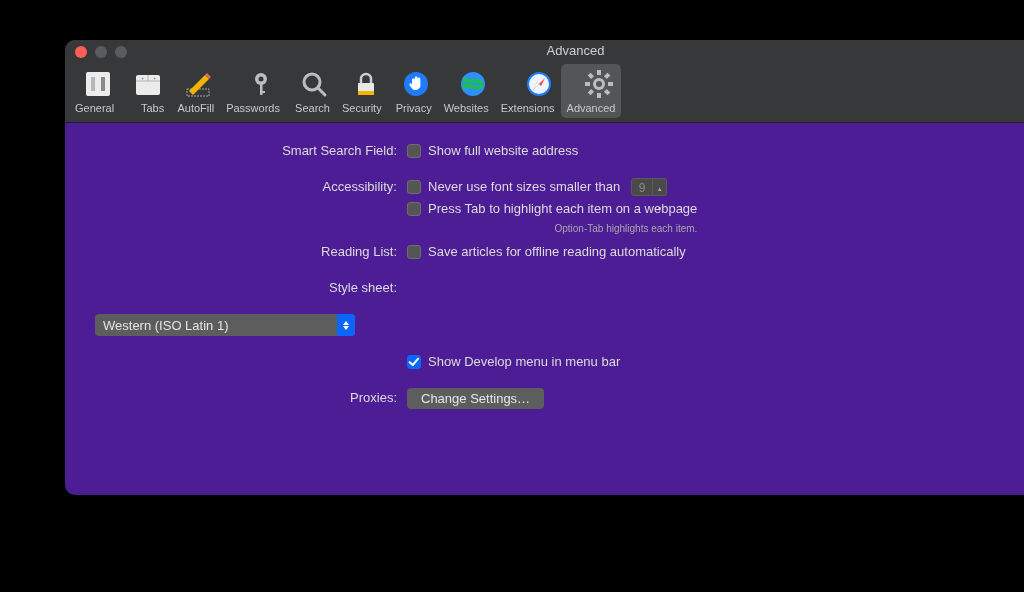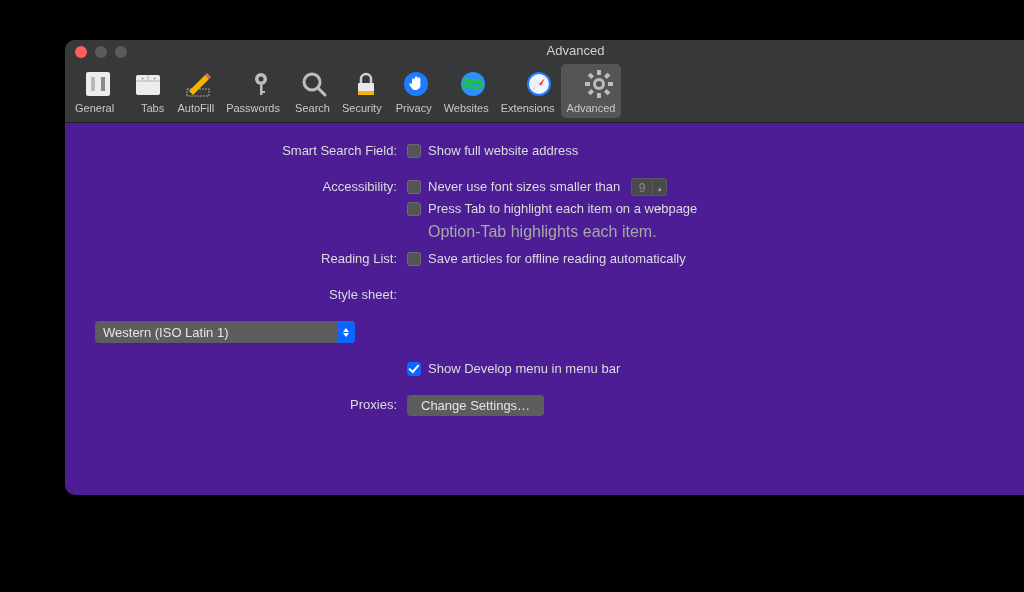--- a/index.html
+++ b/index.html
@@ -57,37 +57,37 @@
   }
   .row {
     display: flex; align-items: flex-start; margin-bottom: 16px;
   }
   .row.tight { margin-bottom: 2px; }
   .row.mid { margin-bottom: 8px; }
   .lbl {
     width: 312px; text-align: right; padding-right: 10px;
     color: #dcdcdc; line-height: 20px;
   }
-  .ctrl { display: flex; flex-direction: column; gap: 2px; }
+  .ctrl { display: flex; flex-direction: column; gap: 2px; align-items: flex-end; }
   .check-line { display: flex; align-items: center; gap: 7px; line-height: 20px; }
   .checkbox {
     width: 14px; height: 14px; border-radius: 3px;
     background: #555; border: 1px solid #6d6d6d;
     display: inline-flex; align-items: center; justify-content: center;
     flex-shrink: 0;
   }
   .checkbox.checked {
     background: #0a66ff; border-color: #0a66ff;
   }
   .checkbox.checked::after {
     content: ""; width: 8px; height: 4px;
     border-left: 2px solid #fff; border-bottom: 2px solid #fff;
     transform: rotate(-50deg) translate(1px,-1px);
   }
-  .hint { font-size: 16px; color: #a8a8a8; margin-left: 21px; margin-top: 2px; }
+  .hint { font-size: 10px; color: #a8a8a8; margin-left: 21px; margin-top: 2px; }
   .stepper {
     display: inline-flex; align-items: center; margin-left: 4px;
   }
   .stepper-val {
     background: #4a4a4a; color: #8a8a8a; width: 22px; height: 18px; line-height: 18px;
     text-align: center; border-radius: 3px 0 0 3px; font-size: 12px;
     border: 1px solid #5a5a5a;
   }
   .stepper-buttons {
     width: 14px; height: 18px; background: #4a4a4a;

